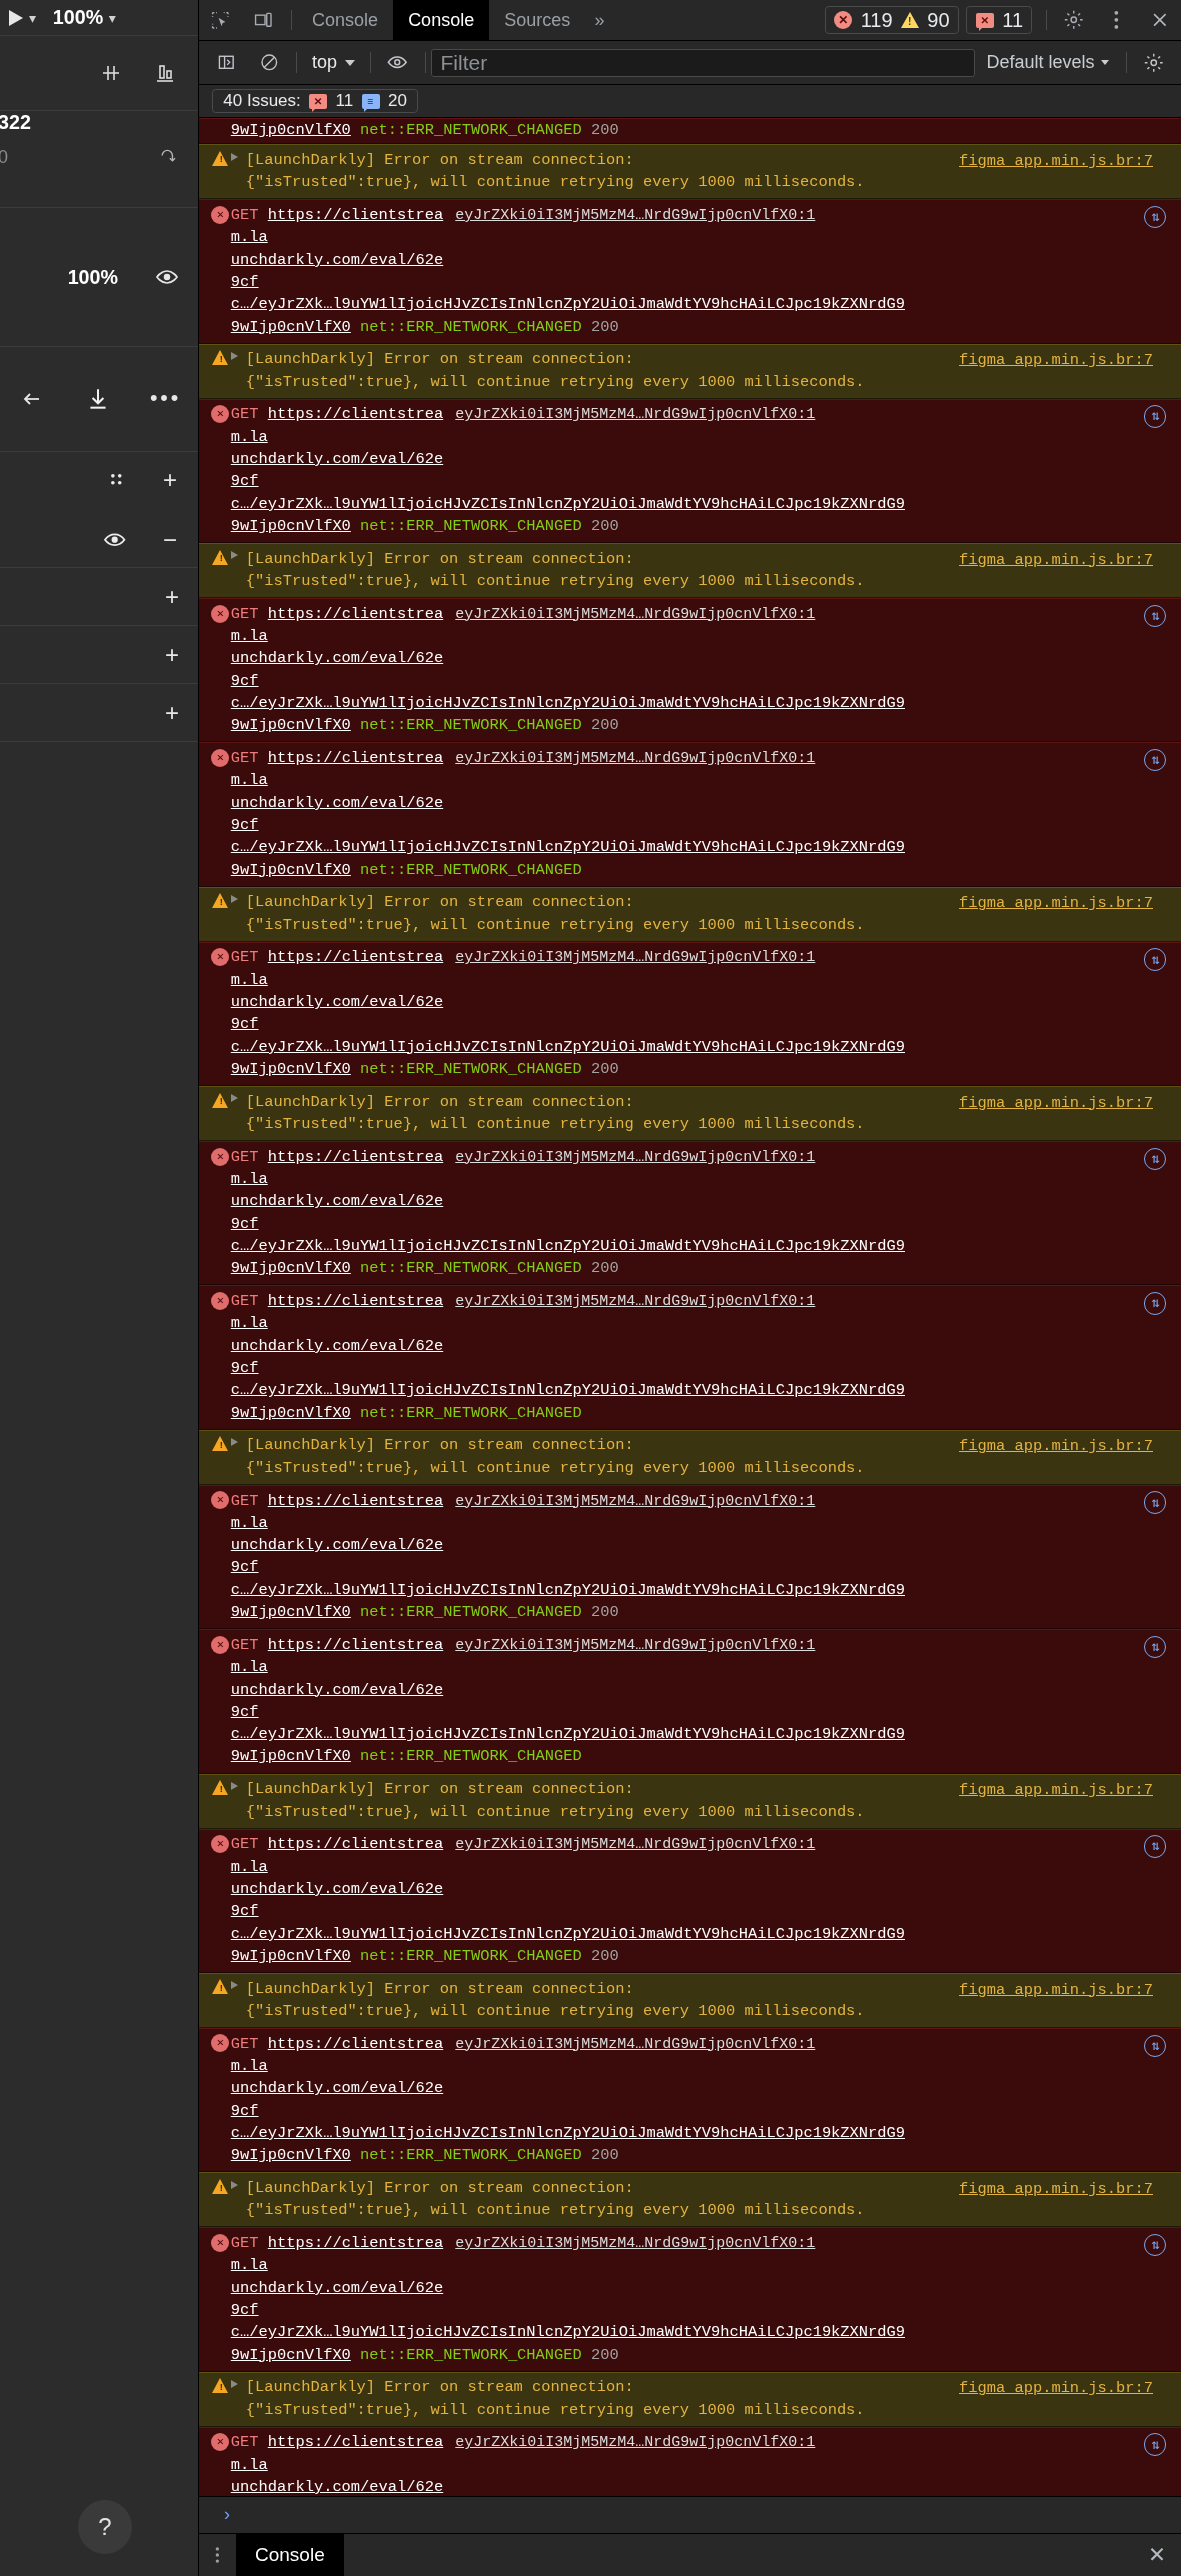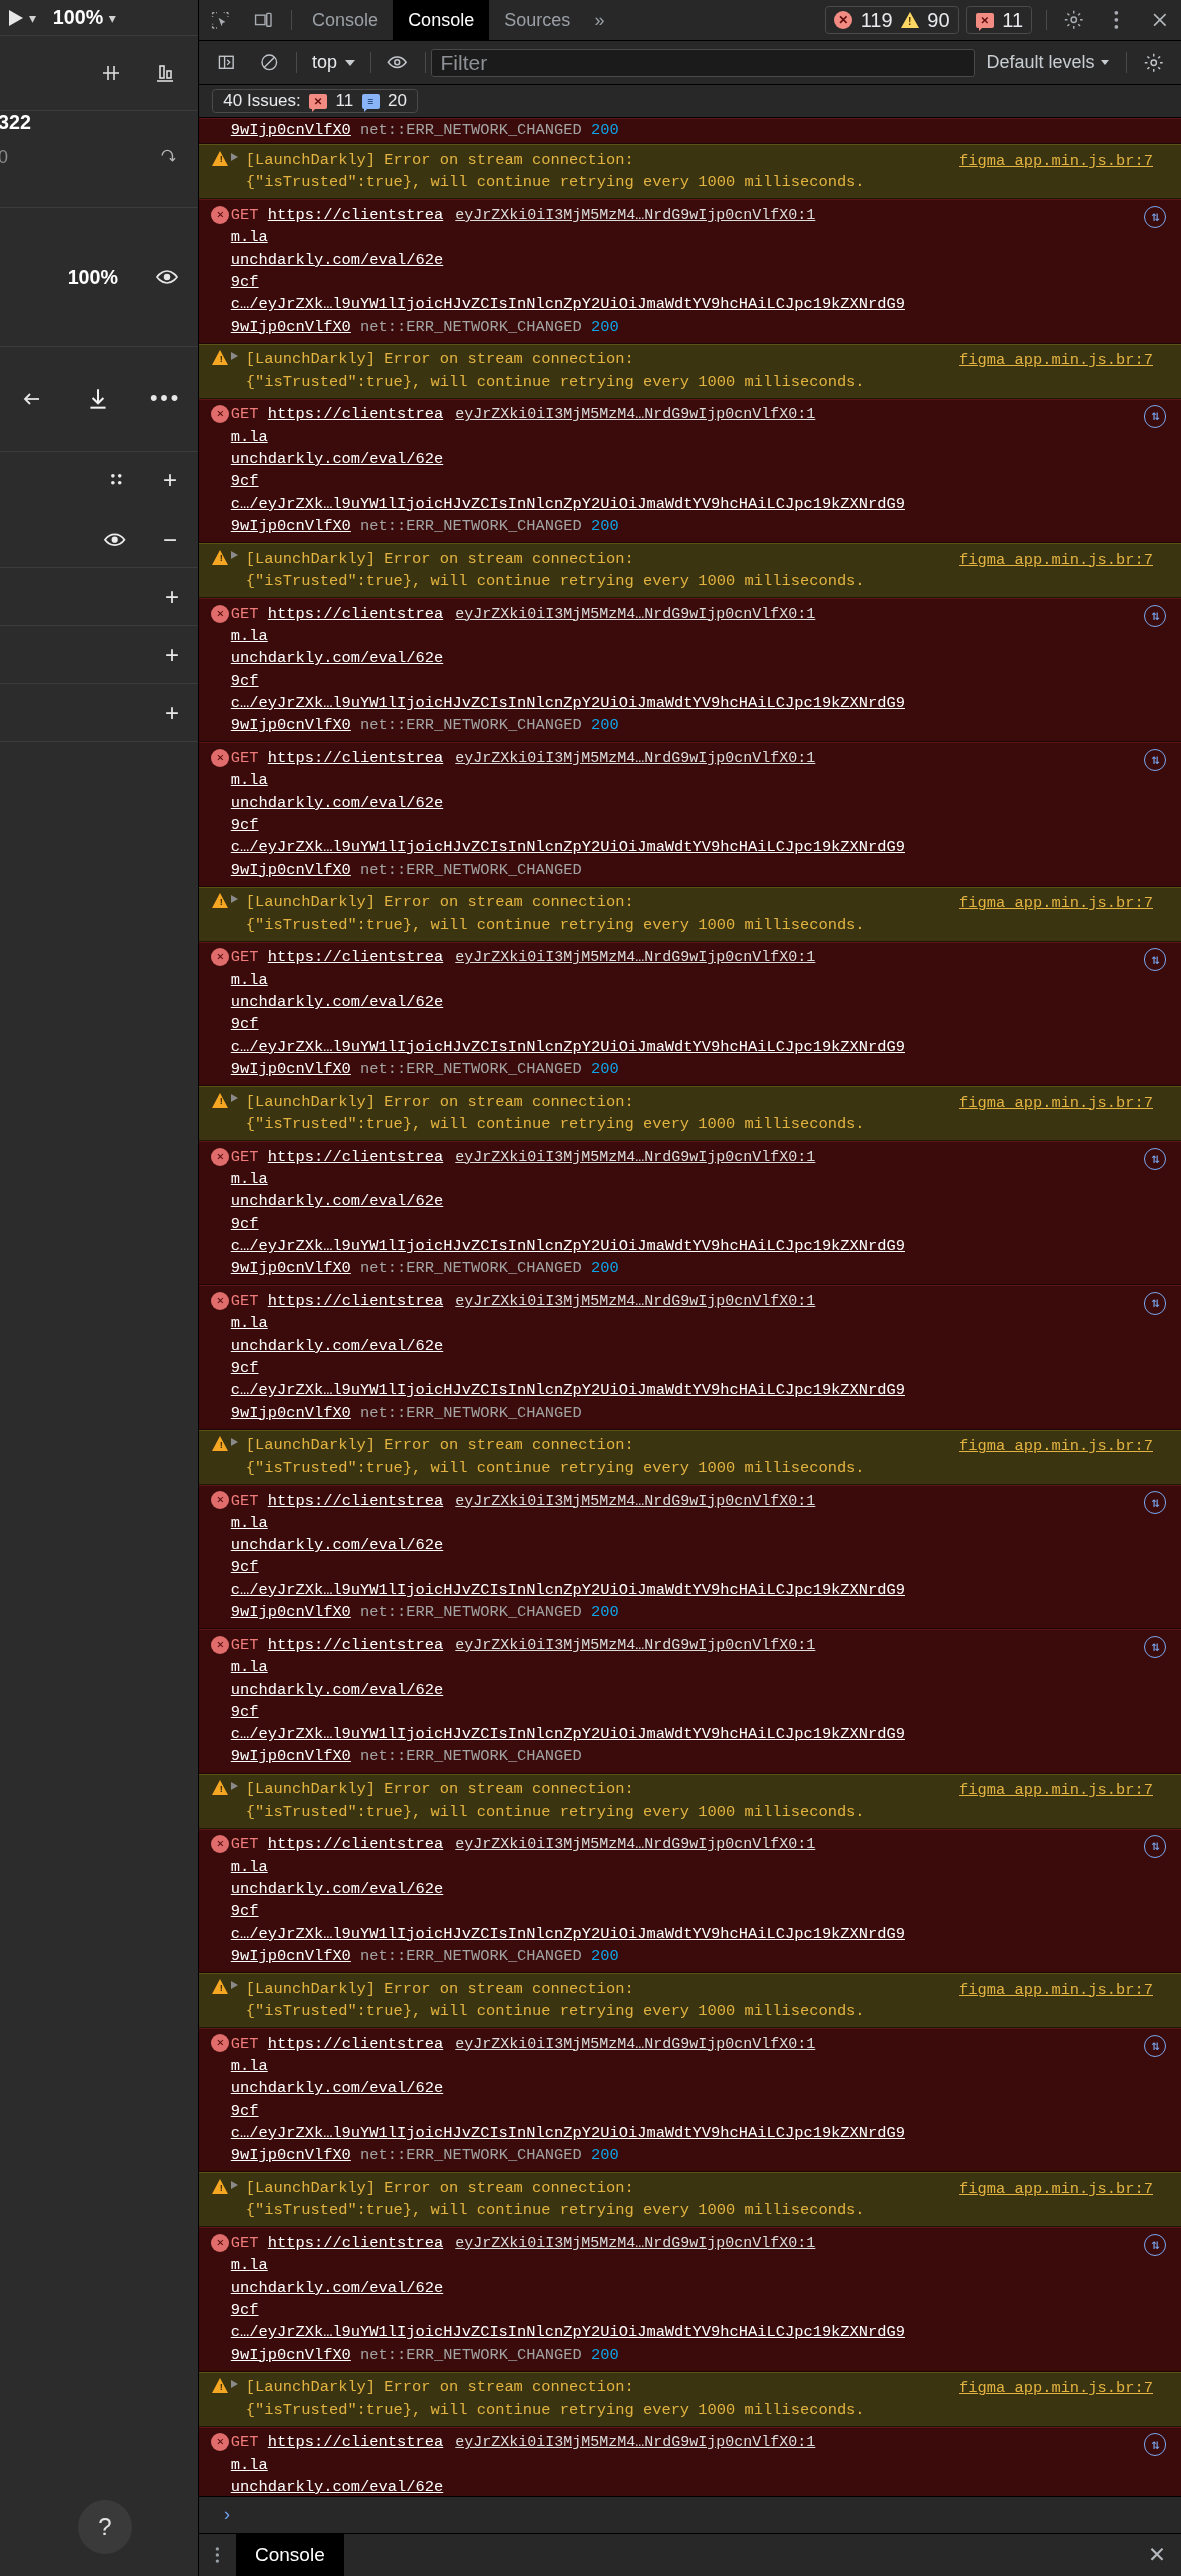--- a/index.html
+++ b/index.html
@@ -174,22 +174,22 @@
     color:#e3b341; text-decoration:underline; font-size:15.4px;
     font-family:"Liberation Mono","DejaVu Sans Mono",monospace;
   }
 
   .err-grid { display:flex; align-items:flex-start; gap:7.5px; }
   .err-left { width:217px; flex:0 0 217px; }
   .err-right{ flex:1; min-width:0; }
   .m-get { color:#ef7b7b; }
   .m-url { color:#ffffff; text-decoration:underline; word-break:break-all; }
   .m-init { color:#dcdcdc; text-decoration:underline; word-break:break-all; font-size:15px;}
-  .m-neterr { color:#a3a3a3; }
-  .m-status { color:#0ea5e9; }
+  .m-neterr { color:#84cc16; }
+  .m-status { color:#a3a3a3; }
   .net-ico {
     position:absolute; right:15px; top:5.6px;
     width:22.5px;height:22.5px;border-radius:50%;
     border:1.9px solid #7aa7f0; color:#7aa7f0;
     display:flex;align-items:center;justify-content:center;
     font-size:14px; line-height:1; letter-spacing:-1.9px;
   }
 
   .prompt-row {
     display:flex;align-items:center; height:37px; padding-left:22.5px;

